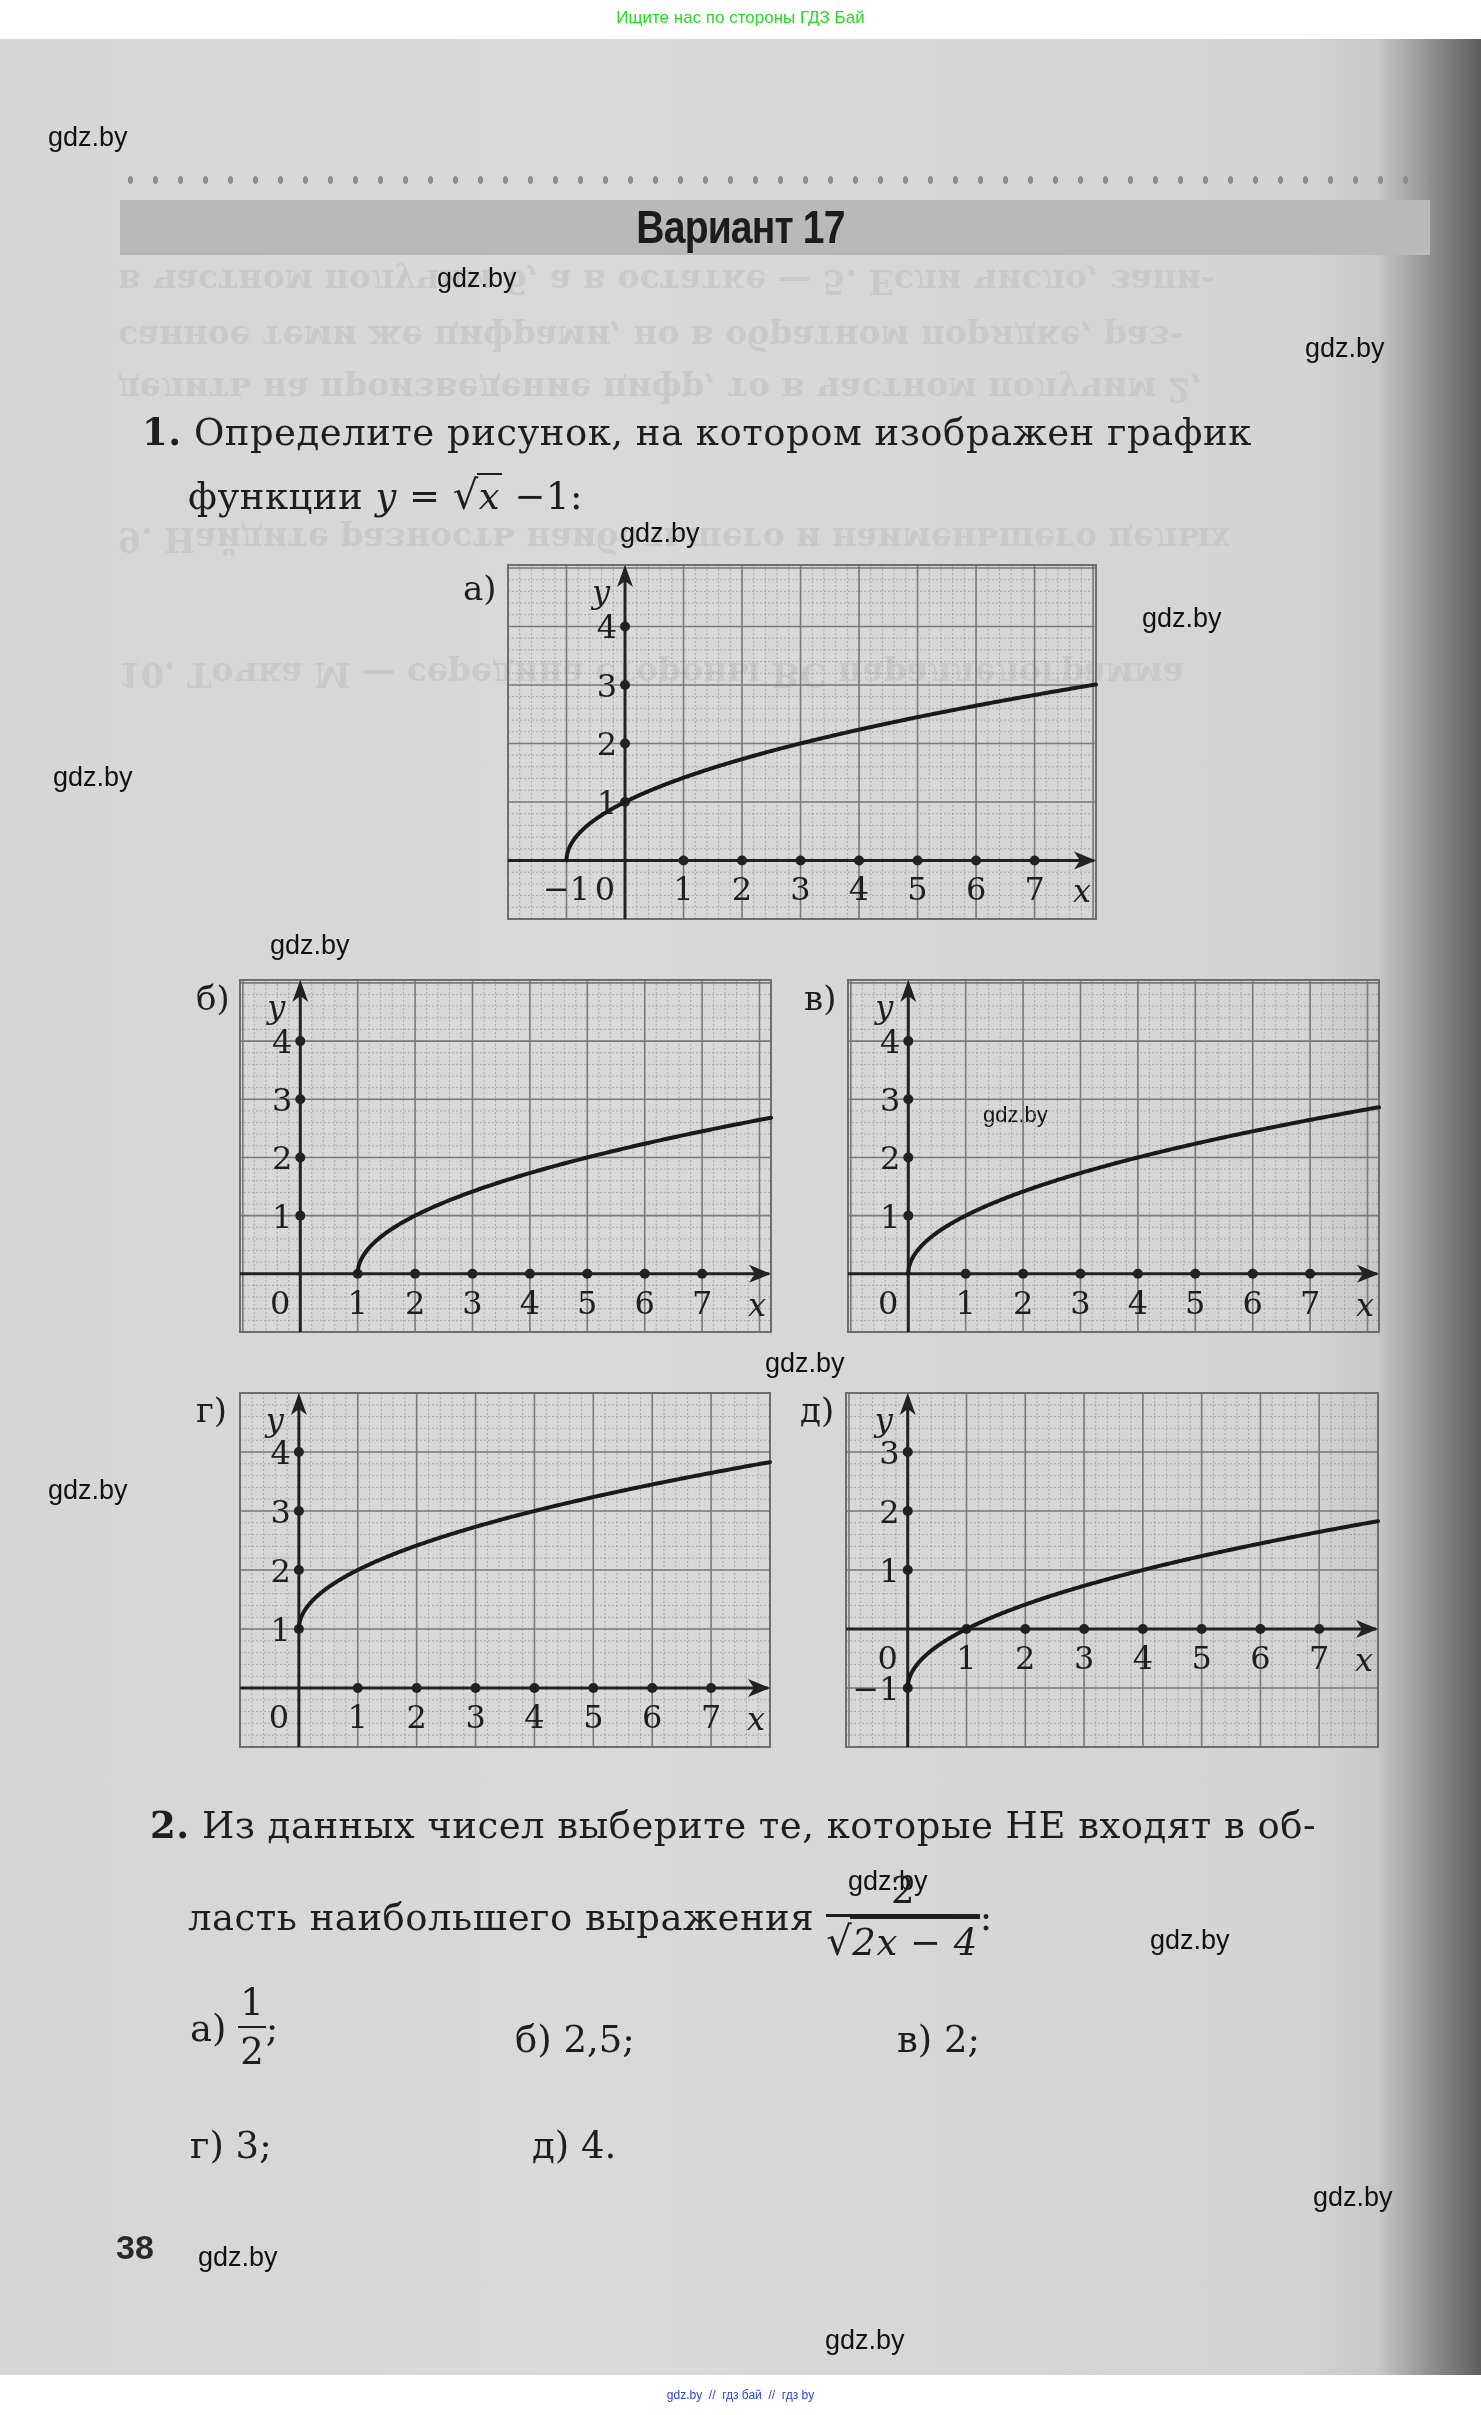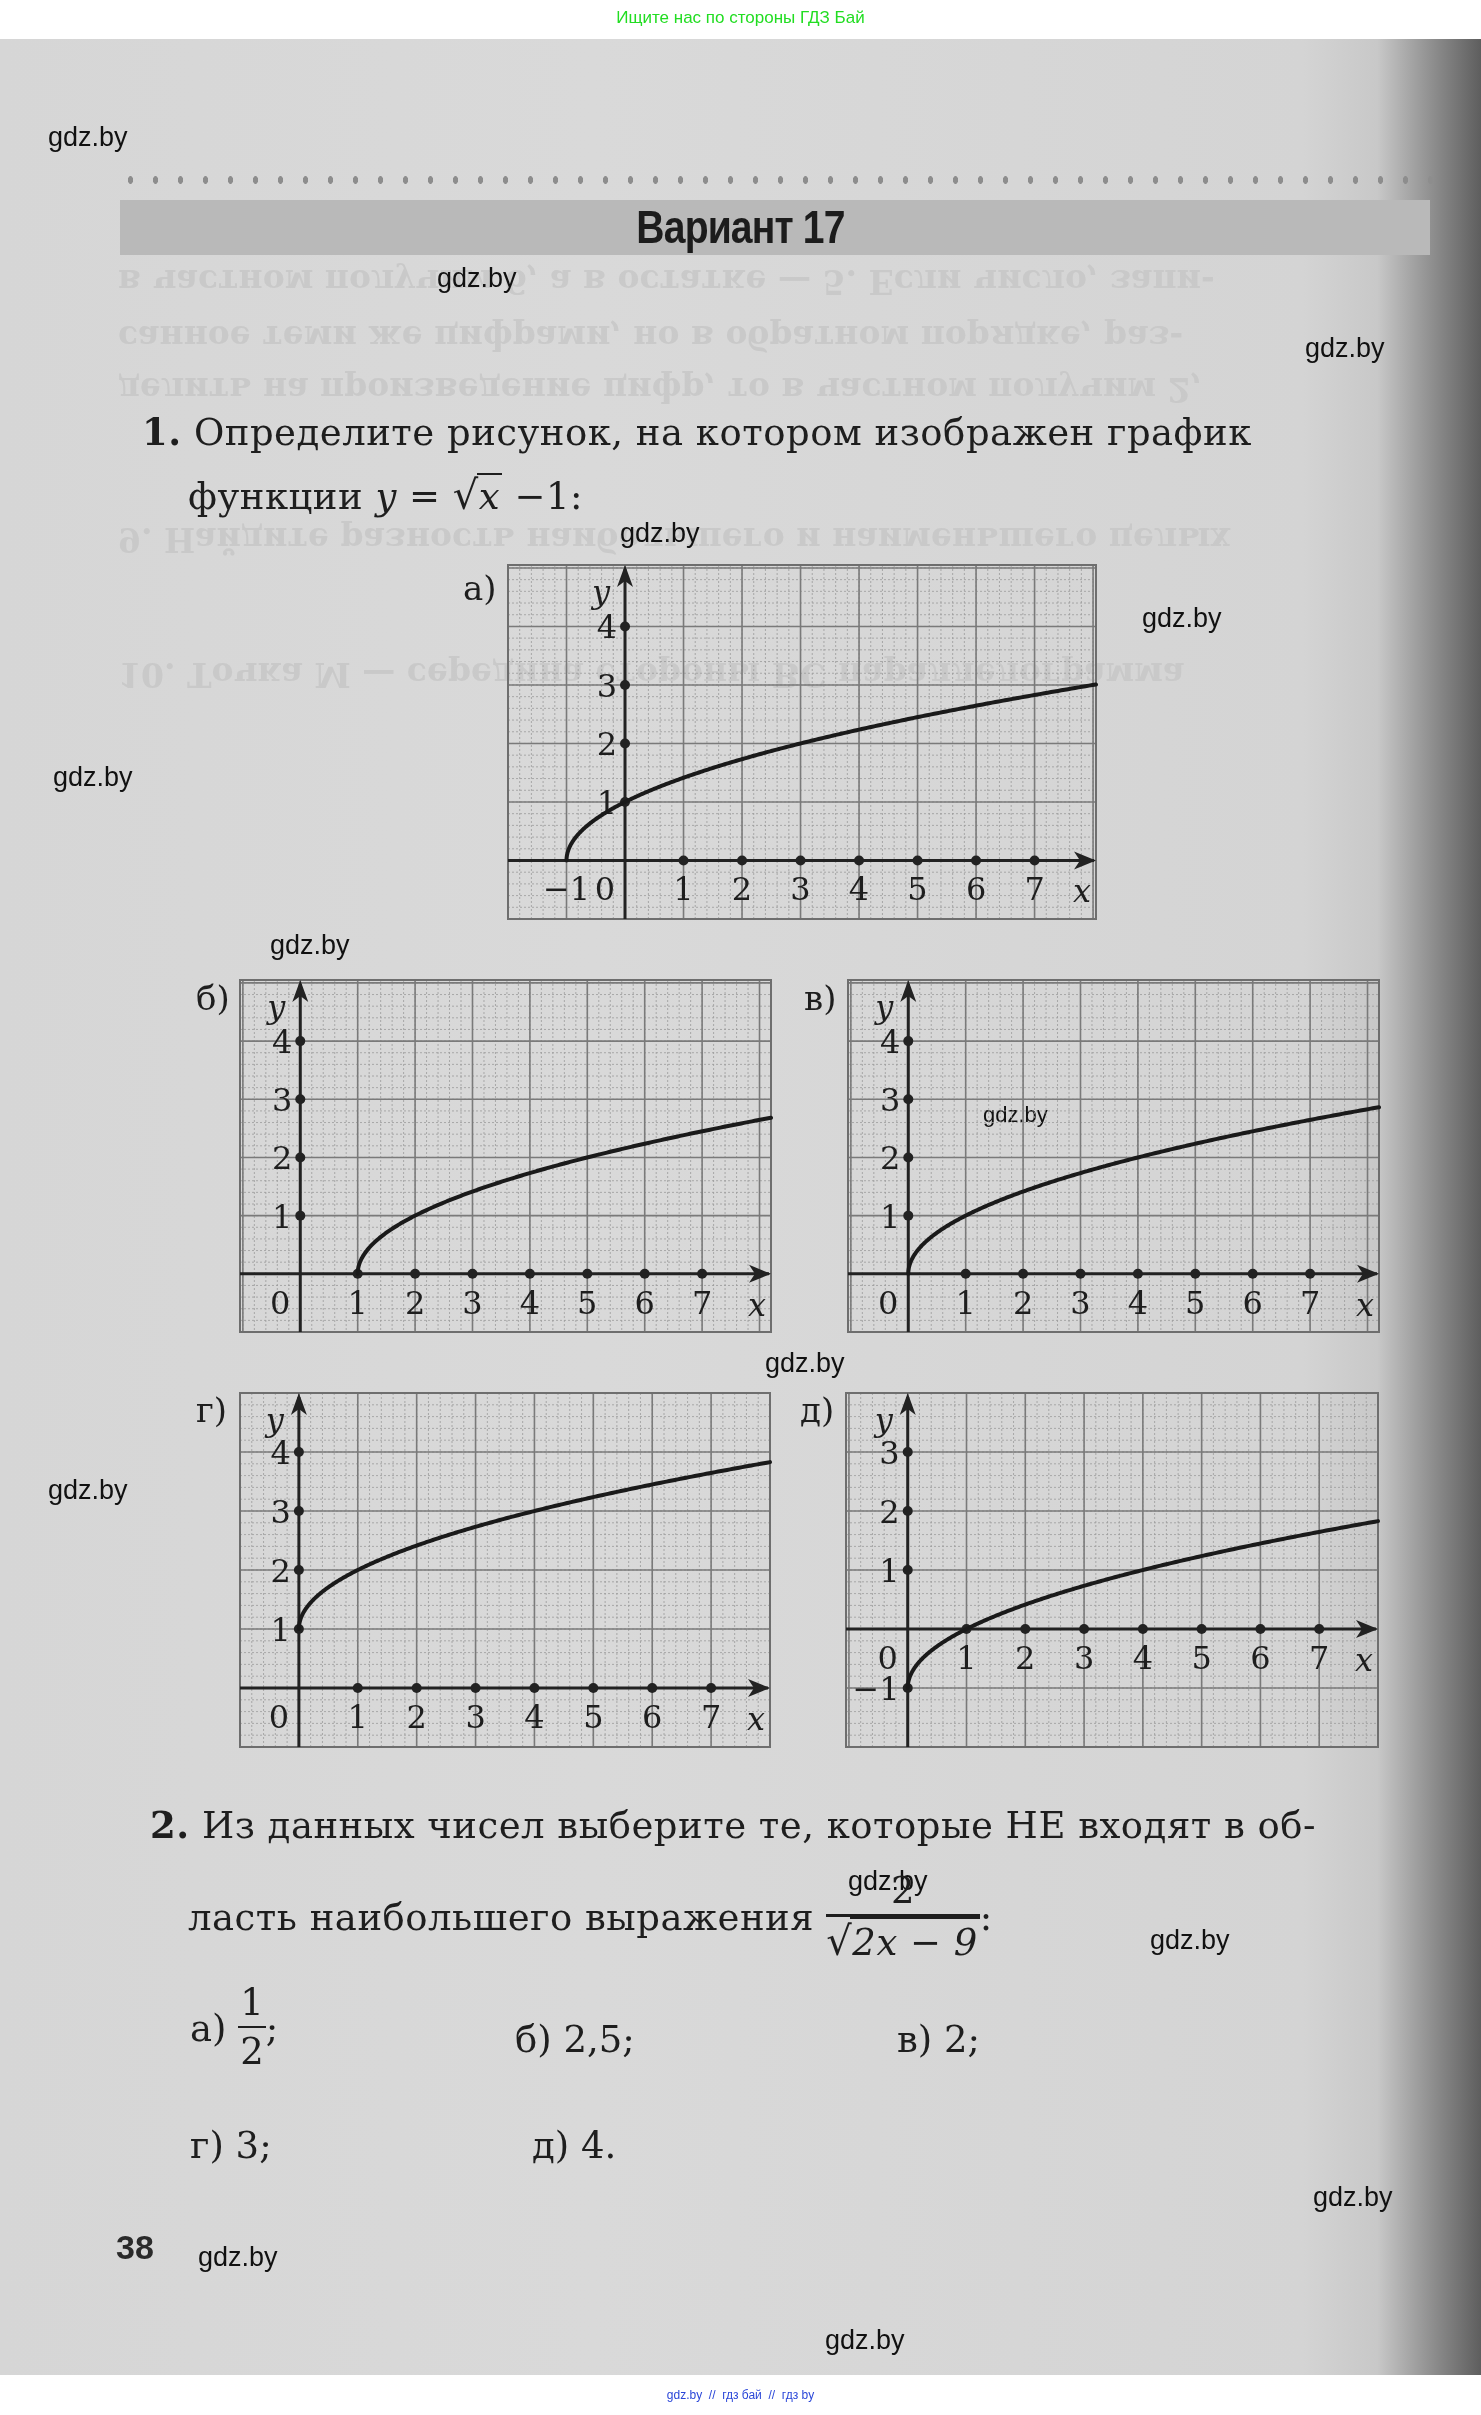--- a/index.html
+++ b/index.html
@@ -744,21 +744,21 @@
   </div>
 <div class="glabel" style="left:800px;top:1390px;">д)</div>
 
 <div class="q-line" style="left:142px;top:1803px;margin-left:8px;">
   <span class="q-num">2.</span>
   <span>Из данных чисел выберите те, которые НЕ входят в об-</span>
 </div>
 <div class="q-line" style="left:188px;top:1868px;">
   <span style="vertical-align:middle;">ласть наибольшего выражения </span><span class="frac">
     <span class="num">2</span>
-    <span class="den"><span class="rad">√</span><span class="sqrt it">2x − 9</span></span>
+    <span class="den"><span class="rad">√</span><span class="sqrt it">2x − 4</span></span>
   </span><span style="vertical-align:middle;">:</span>
 </div>
 
 <div class="opt" style="left:190px;top:1980px;">
   <span style="vertical-align:middle;">а)</span>
   <span class="frac">
     <span class="num" style="border-bottom-width:2px;padding:0 2px;">1</span>
     <span class="den">2</span>
   </span><span style="vertical-align:middle;">;</span>
 </div>

